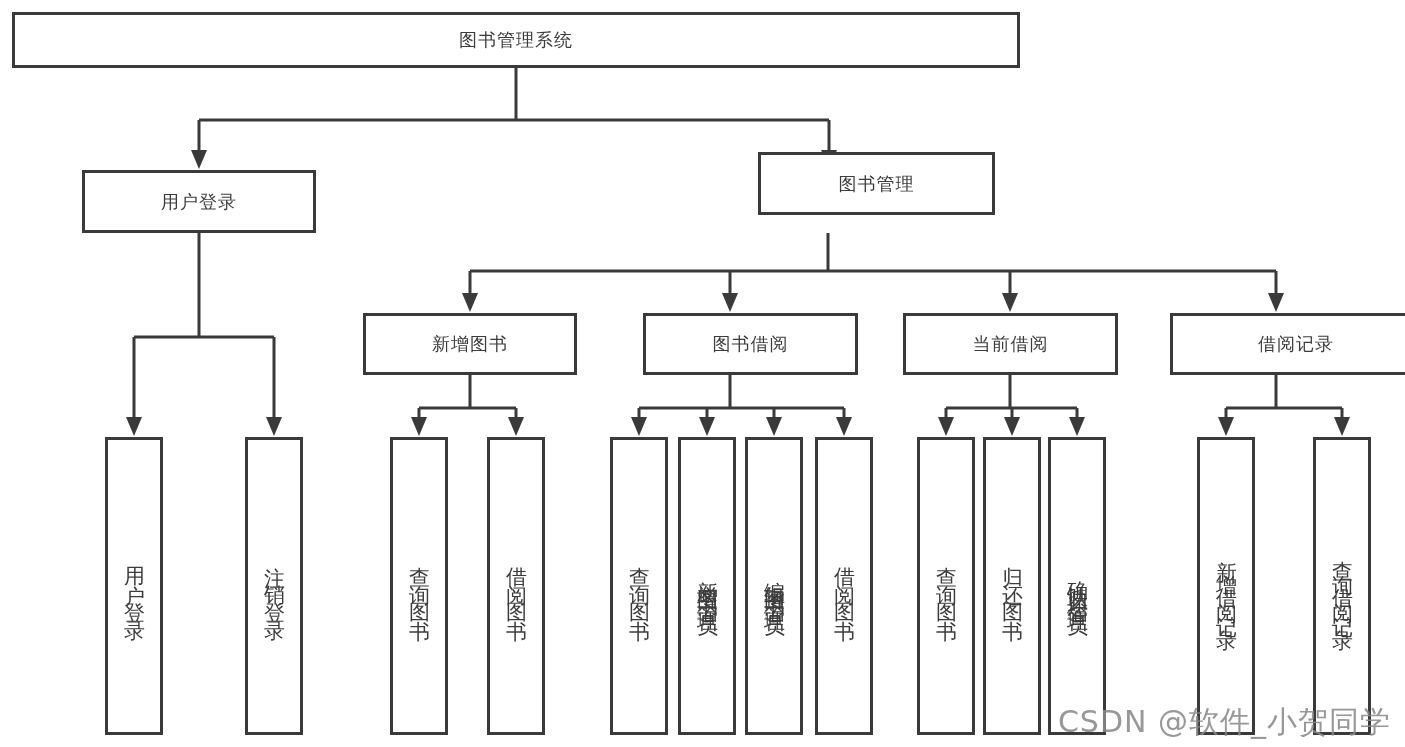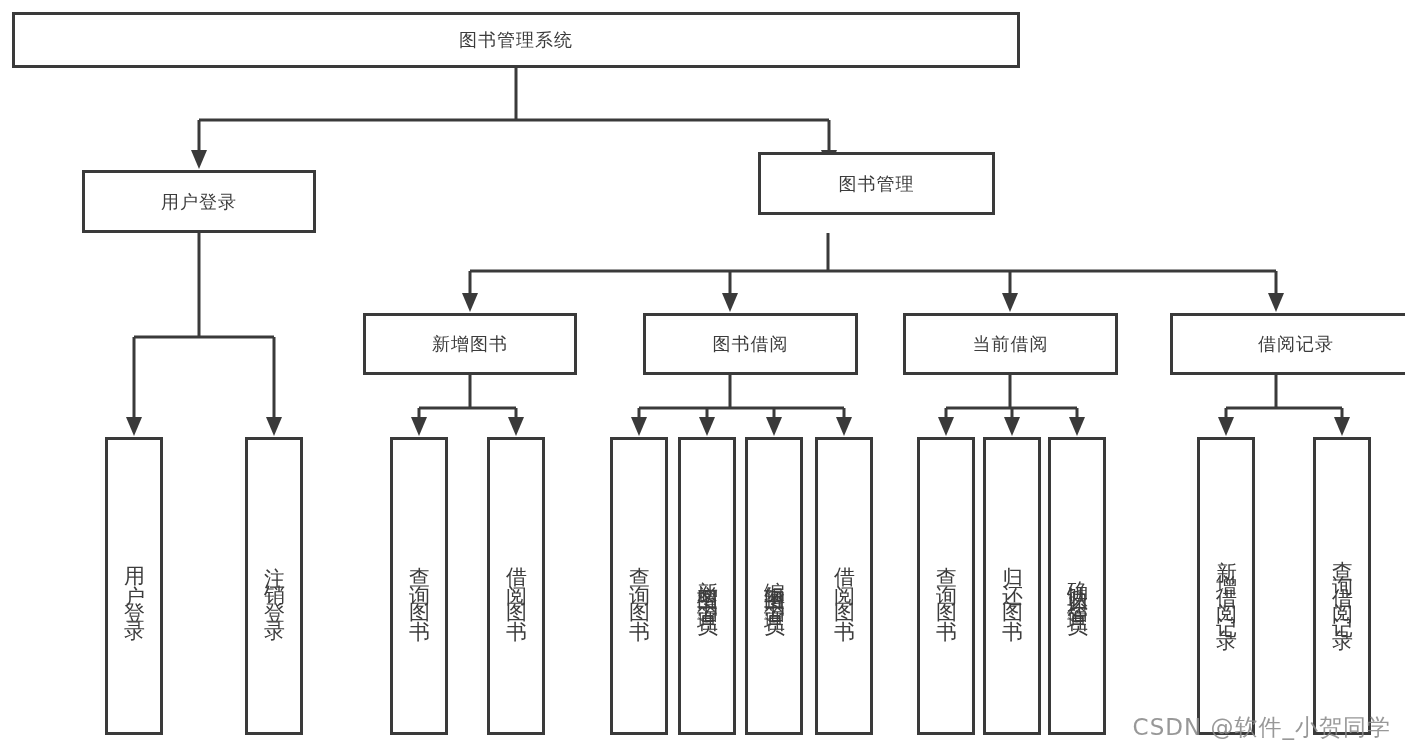--- a/index.html
+++ b/index.html
@@ -31,21 +31,21 @@
     font-size:21px;
     line-height:1;
   }
   .sp-short{letter-spacing:18px;}
   .sp-med{letter-spacing:14px;}
   .sp-long{letter-spacing:5px;}
   #watermark{
     position:absolute;
     right:14px;
     bottom:4px;
-    font-size:23px;
+    font-size:30px;
     color:rgba(138,138,138,0.88);
     z-index:5;
     white-space:nowrap;
     letter-spacing:1px;
   }
 </style>
 </head>
 <body>
 
 <div id="canvas">

